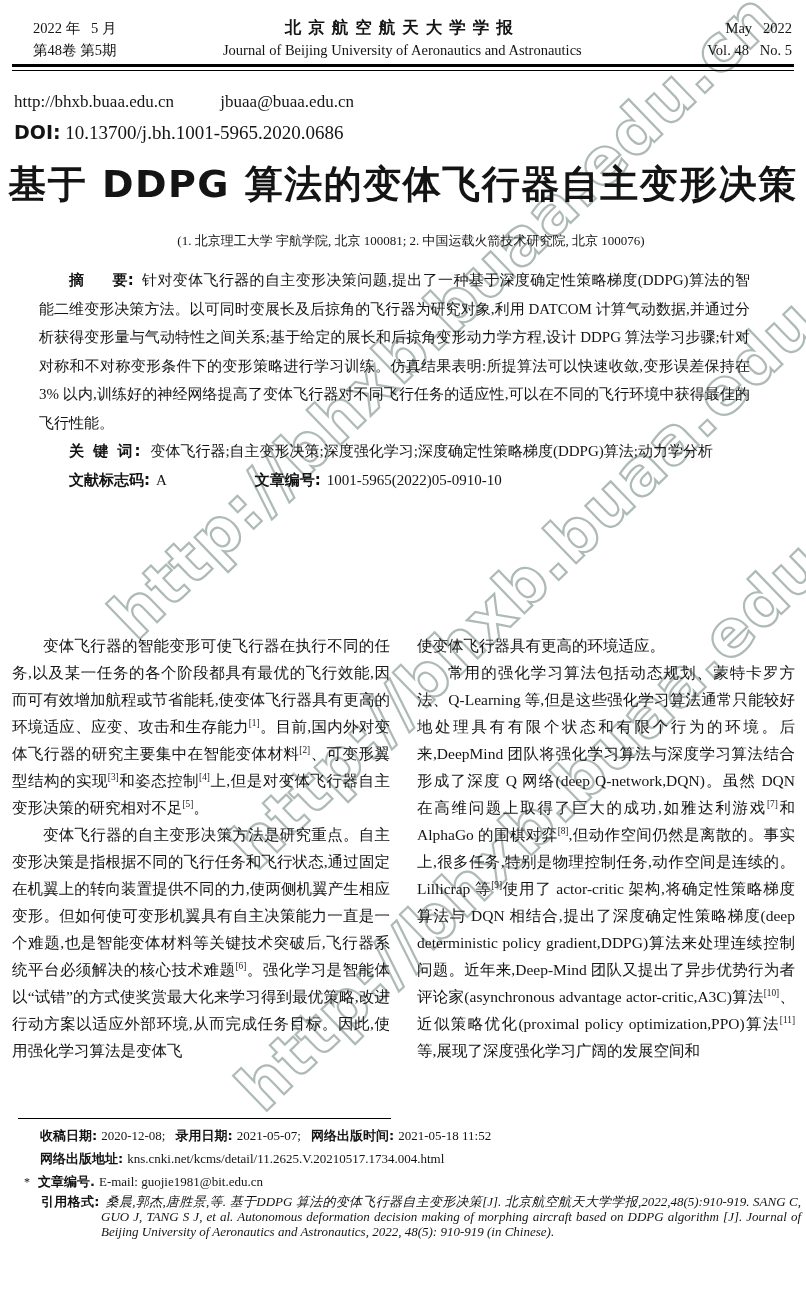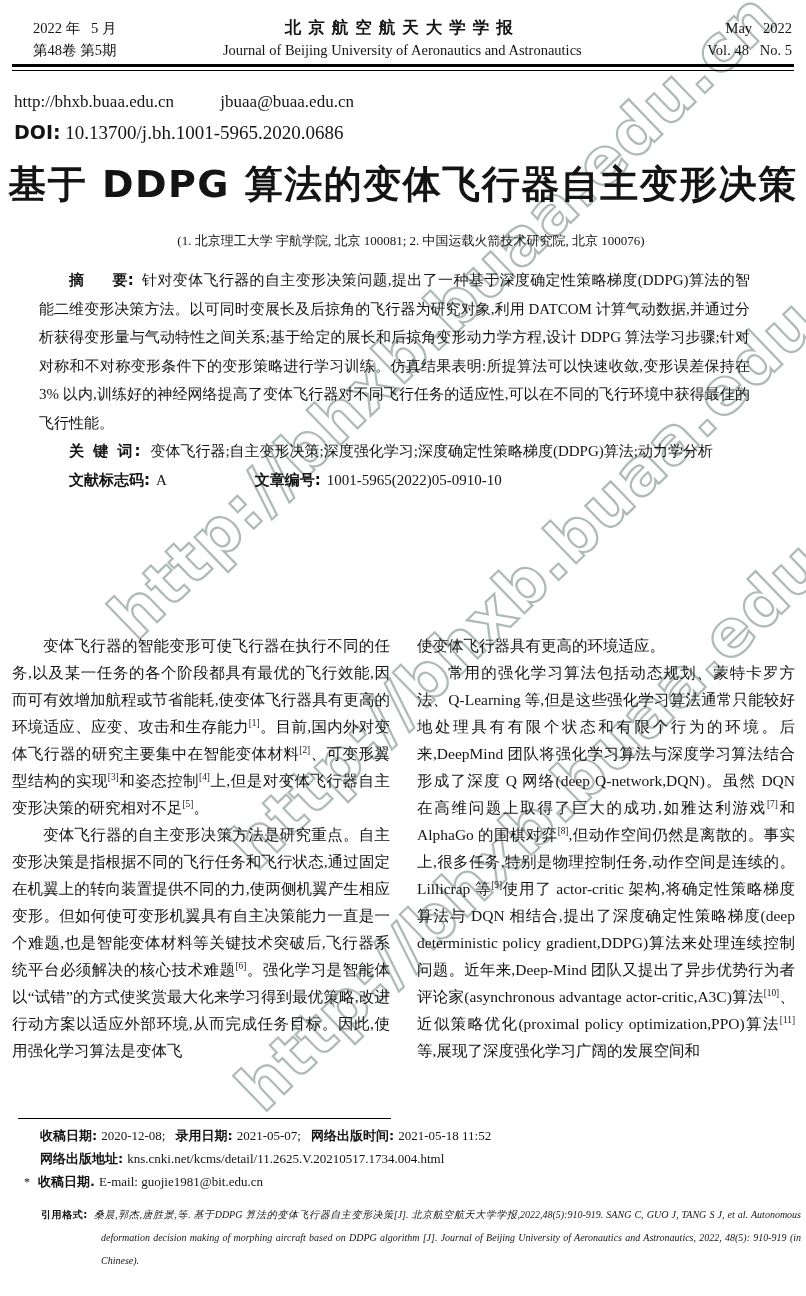--- a/index.html
+++ b/index.html
@@ -60,21 +60,21 @@
   .col p{margin:0;text-indent:2em;}
   .col p.noindent{text-indent:0;}
 
   
   .footer{position:absolute;left:18px;top:1118px;width:783px;z-index:10;}
   .fn-rule{width:373px;height:0;border-top:1.5px solid #000;}
   .fn{font-size:13px;line-height:23px;padding:5px 0 0 22px;}
   .fn .lbl-h{margin-right:4px;}
   .fn .sep{margin-right:10px;}
   .fn-star{display:inline-block;width:14px;margin-left:-16px;font-size:12px;}
-  .citation{margin-top:9px;padding-left:83px;text-indent:-60px;font-size:10px;line-height:23px;text-align:justify;}
+  .citation{padding-left:83px;text-indent:-60px;font-size:13px;line-height:15px;text-align:justify;}
   .citation .lbl-h{font-style:normal;margin-right:6px;}
   .cit-text{font-style:italic;}
 </style>
 </head>
 <body>
 
 <div class="page">
 
   <div class="wm wm1">http://bhxb.buaa.edu.cn</div>
   <div class="wm wm2">http://bhxb.buaa.edu.cn</div>
@@ -132,21 +132,21 @@
   <div class="footer">
     <div class="fn-rule"></div>
     <div class="fn">
       <div>
         <span class="lbl-h">收稿日期:</span><span class="sep">2020-12-08;</span><span class="lbl-h">录用日期:</span><span class="sep">2021-05-07;</span><span class="lbl-h">网络出版时间:</span><span>2021-05-18 11:52</span>
       </div>
       <div>
         <span class="lbl-h">网络出版地址:</span><span>kns.cnki.net/kcms/detail/11.2625.V.20210517.1734.004.html</span>
       </div>
       <div>
-        <span class="fn-star">*</span><span class="lbl-h">收稿日期.</span><span>E-mail: guojie1981@bit.edu.cn</span>
+        <span class="fn-star">*</span><span class="lbl-h">文章编号.</span><span>E-mail: guojie1981@bit.edu.cn</span>
       </div>
     </div>
     <div class="citation">
       <span class="lbl-h">引用格式:</span><span class="cit-text">桑晨,郭杰,唐胜景,等. 基于DDPG 算法的变体飞行器自主变形决策[J]. 北京航空航天大学学报,2022,48(5):910-919. </span><span class="cit-text">SANG C, GUO J, TANG S J, et al. Autonomous deformation decision making of morphing aircraft based on DDPG algorithm [J]. Journal of Beijing University of Aeronautics and Astronautics, 2022, 48(5): 910-919 (in Chinese).</span>
     </div>
   </div>
 
 </div>
 
 </body></html>

